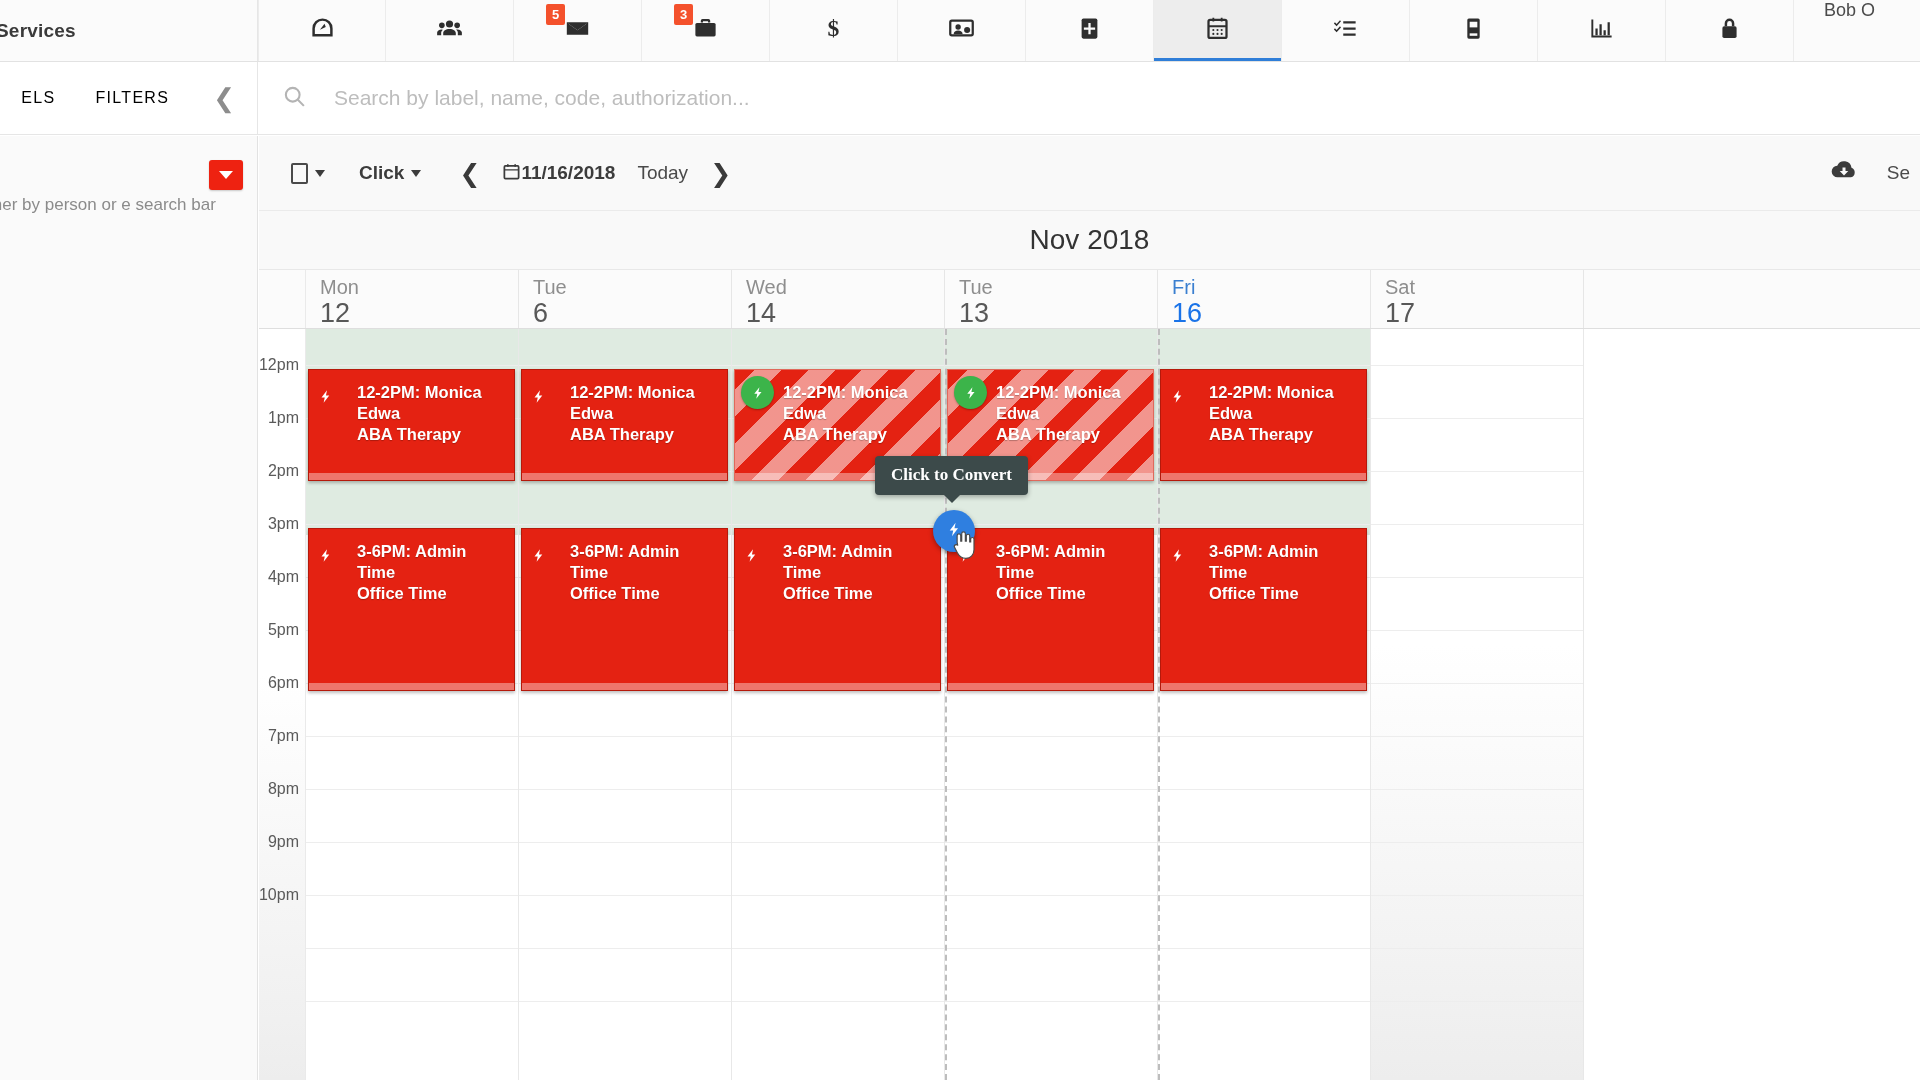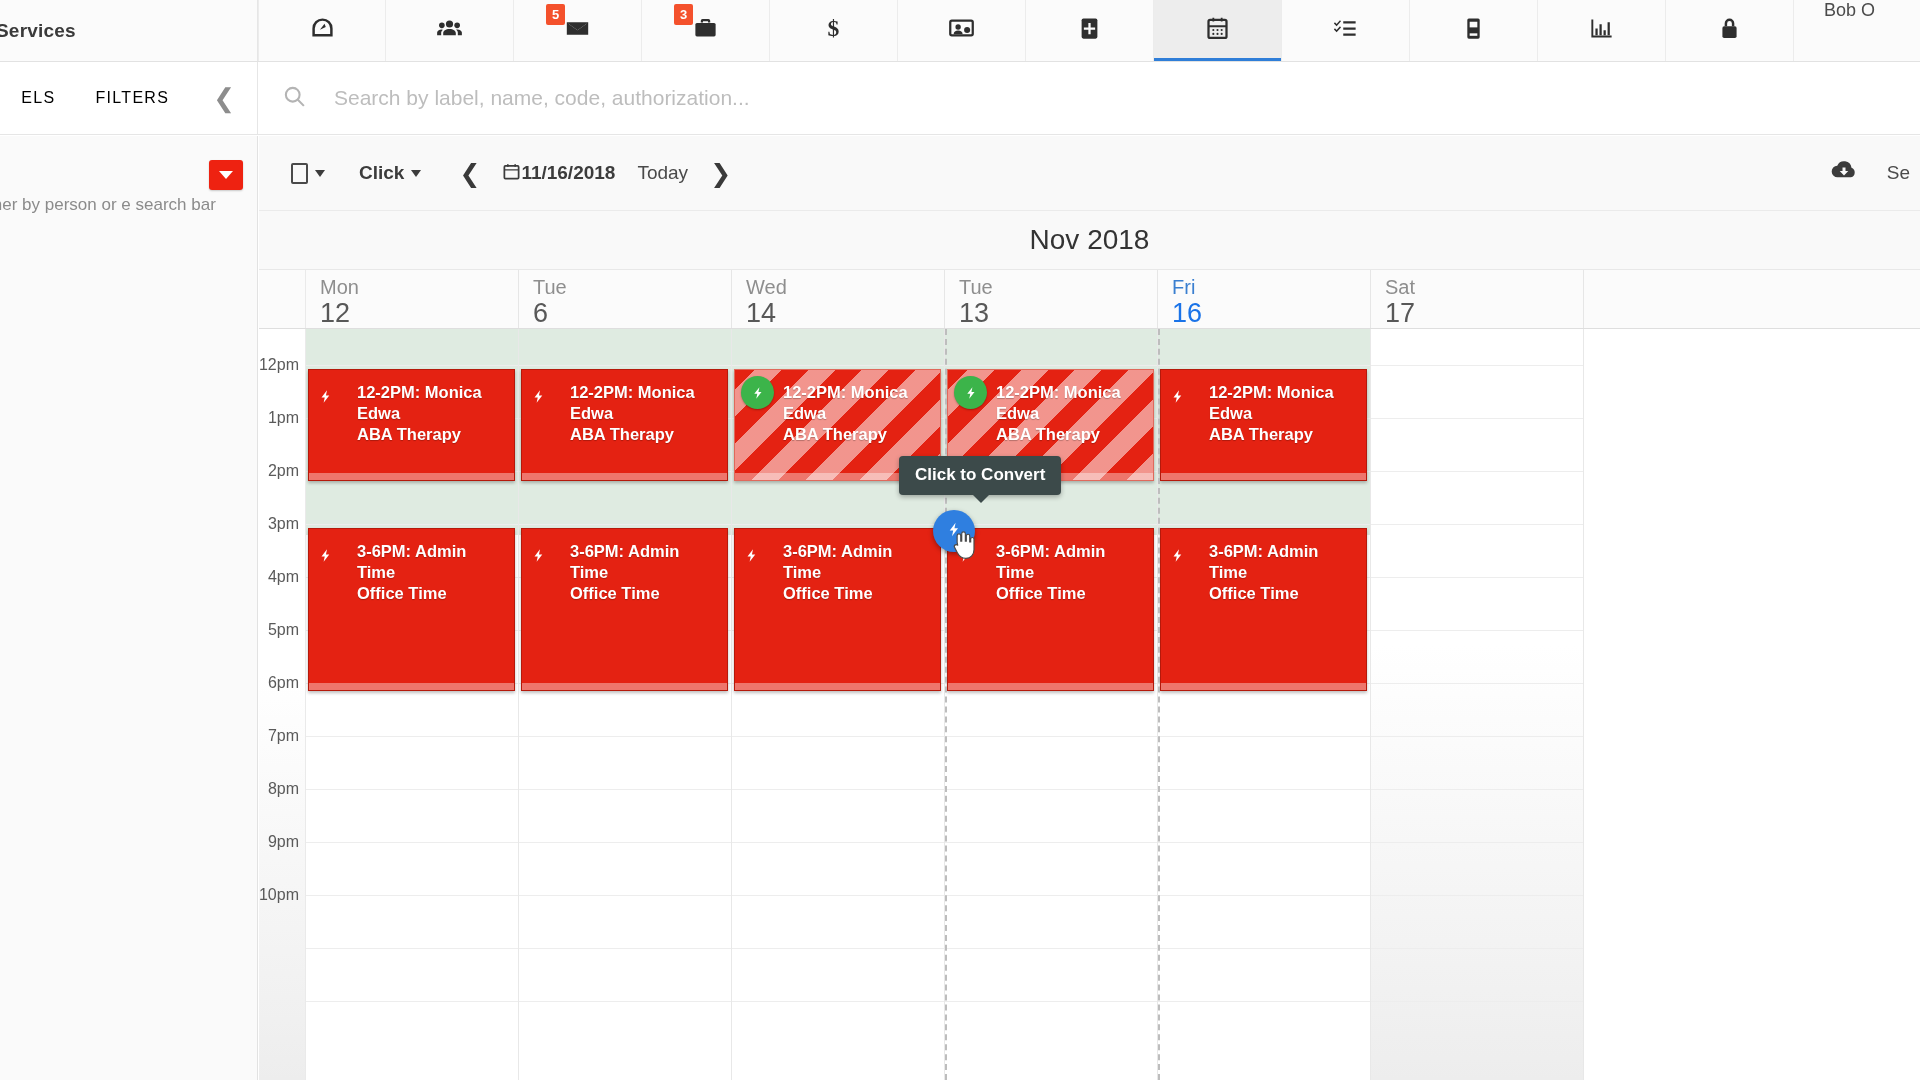--- a/index.html
+++ b/index.html
@@ -655,21 +655,21 @@
           </div>
           <div class="event" style="left: 854px; width: 207px; top: 199px; height: 163px;">
             <div class="ev-bolt"><svg viewBox="0 0 24 24">
                 <path d="M14.4 2L5.6 13.4h5.2L9 22l9-11.8h-5.3z"></path>
               </svg></div>
             <div class="ev-text"><span>3-6PM: Admin Time</span><span class="ev-title2">Office Time</span></div>
             <div class="ev-foot"></div>
           </div>
         </div>
 
-      <div class="tooltip" id="tooltip" style="left: 640px; top: 127px;">Click to Convert</div>
+      <div class="tooltip" id="tooltip" style="left: 616px; top: 127px; font-family: Liberation Serif, serif;">Click to Convert</div>
       <div class="convert-btn" id="convert-btn" style="left: 674px; top: 181px;">
         <span>
           <svg viewBox="0 0 24 24">
               <path d="M14.4 2L5.6 13.4h5.2L9 22l9-11.8h-5.3z"></path>
             </svg>
         </span>
       </div>
       <div class="cursor-ptr" id="cursor-ptr" style="left: 691px; top: 201px;">
         <svg viewBox="0 0 24 30">
           <path d="M6.5 11.6V5.3a1.7 1.7 0 013.4 0v5.1h.9V3.4a1.7 1.7 0 013.4 0v7h.9V5.6a1.6 1.6 0 013.2 0v5.6h.9V8.2a1.6 1.6 0 013.1 0v10.4c0 4.6-3 8-7.6 8-4 0-6.1-1.8-8-5.3l-2.6-5a1.7 1.7 0 013-1.7z" fill="#ffffff" stroke="#4a4a4a" stroke-width="1.1"></path>

